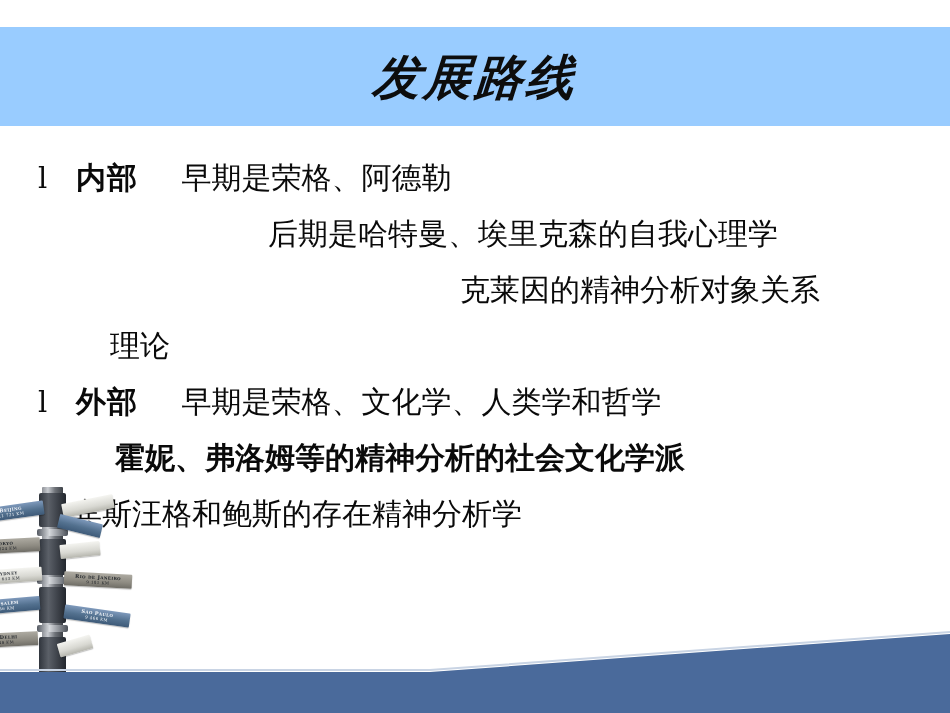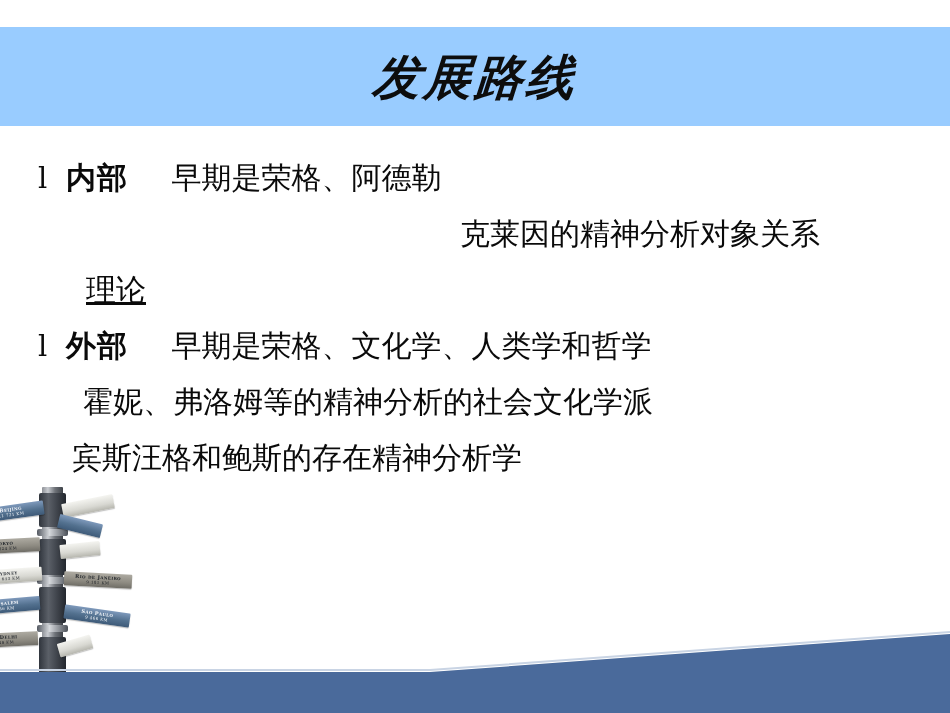--- a/index.html
+++ b/index.html
@@ -71,34 +71,34 @@
     position: absolute;
     left: 38px;
     top: 0;
     font-family: "DejaVu Serif", "Liberation Serif", serif;
     font-size: 29px;
     font-weight: normal;
     color: #0a0a0a;
   }
   .bullet-head {
     display: inline-block;
-    margin-left: 28px;
+    margin-left: 38px;
     font-weight: bold;
     letter-spacing: 1px;
   }
   .bullet-body {
     display: inline-block;
     margin-left: 34px;
     font-weight: normal;
   }
 
   .indent-1 { padding-left: 268px; }
   .indent-2 { padding-left: 460px; }
-  .indent-3 { padding-left: 86px; text-decoration: underline; }
-  .indent-4 { padding-left: 83px; }
+  .indent-3 { padding-left: 110px; }
+  .indent-4 { padding-left: 115px; font-weight: bold; }
   .indent-5 { padding-left: 72px; }
 
   
   #signpost {
     position: absolute;
     left: -18px;
     top: 487px;
     width: 148px;
     height: 196px;
   }
@@ -179,20 +179,21 @@
   </div>
 
   <div id="body-block">
 
     <div class="line bullet-line">
       <span class="bullet-mark">l</span>
       <span class="bullet-head">内部</span>
       <span class="bullet-body">早期是荣格、阿德勒</span>
     </div>
 
+    <div class="line indent-1">后期是哈特曼、埃里克森的自我心理学</div>
 
     <div class="line indent-2">克莱因的精神分析对象关系</div>
 
     <div class="line indent-3">理论</div>
 
     <div class="line bullet-line">
       <span class="bullet-mark">l</span>
       <span class="bullet-head">外部</span>
       <span class="bullet-body">早期是荣格、文化学、人类学和哲学</span>
     </div>

